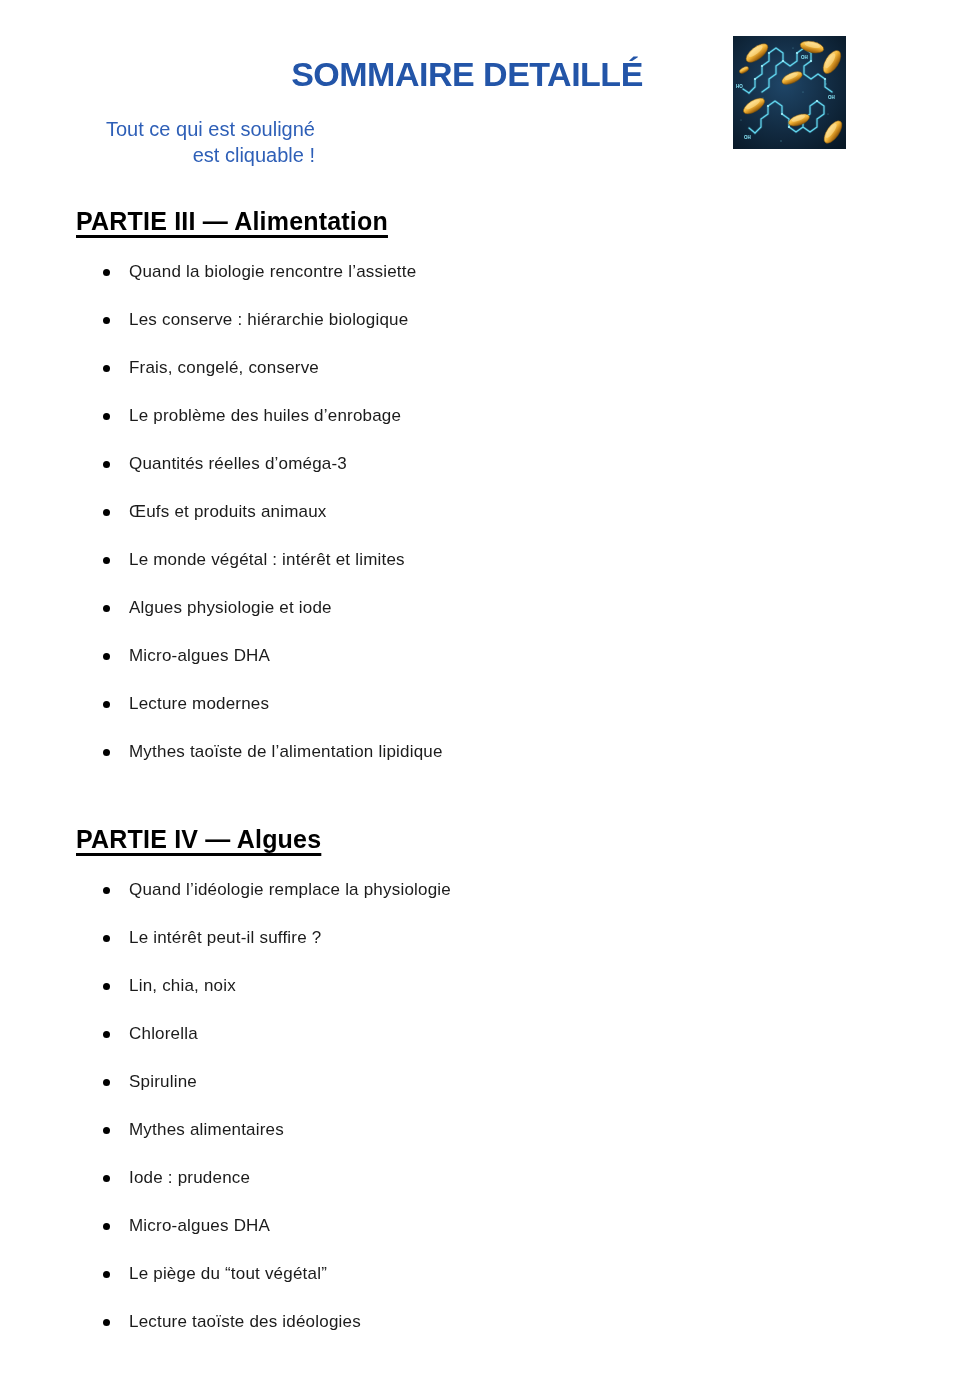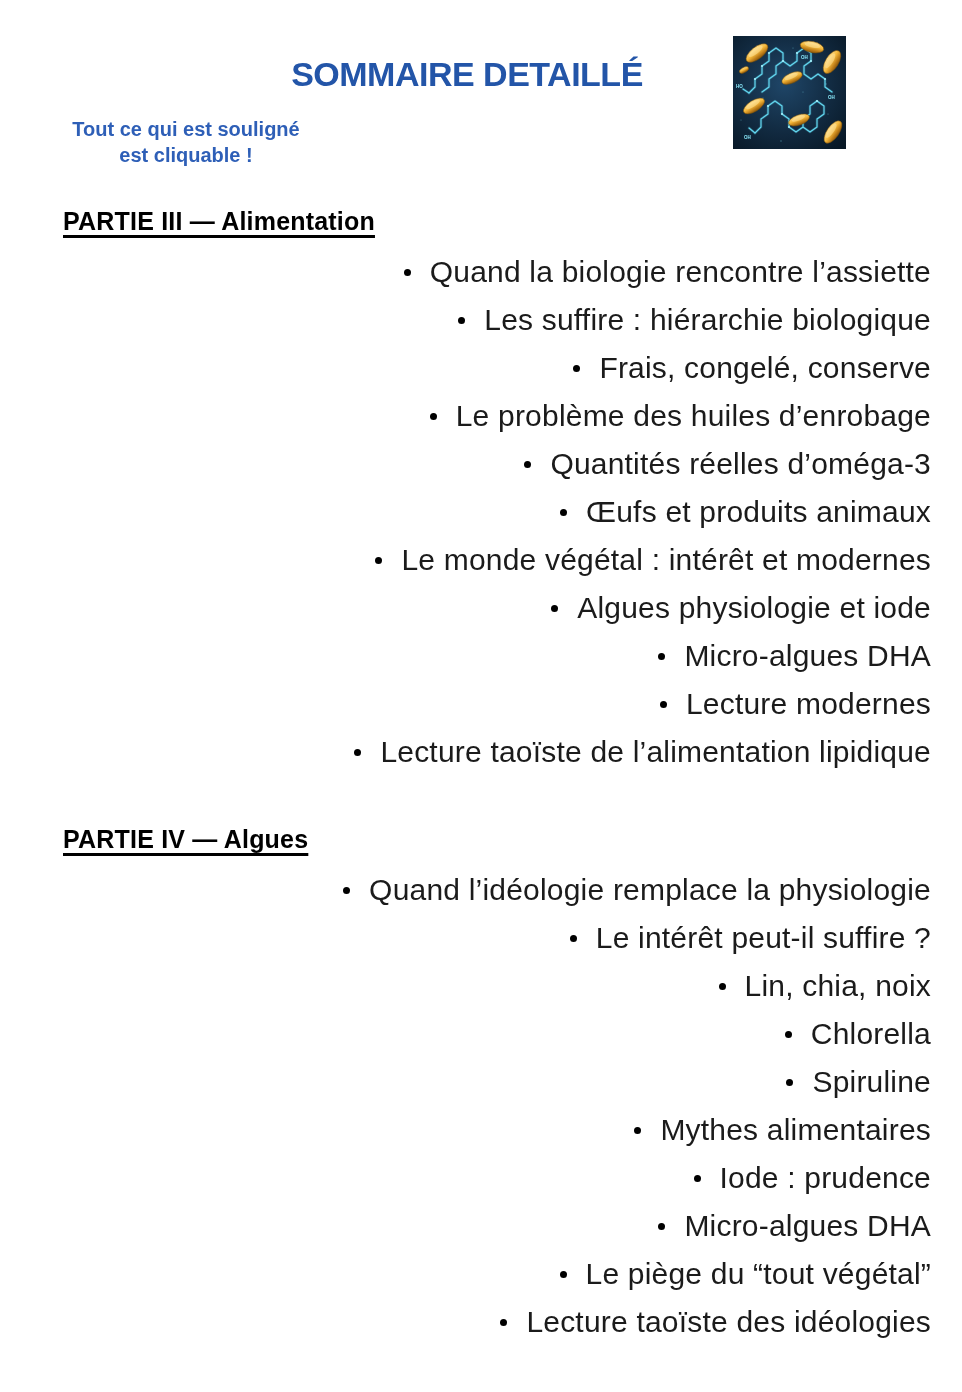--- a/index.html
+++ b/index.html
@@ -17,33 +17,33 @@
     transform:translateX(-14px);
     font-size:34px;
     line-height:40px;
     font-weight:bold;
     letter-spacing:-0.5px;
     color:var(--title-blue,#2355a8);
   }
   .note{
     margin:22px 0 0 57px;
     width:258px;
-    text-align:center;
+    text-align:right;
     font-size:20px;
     line-height:26px;
-    font-weight:bold;
+    font-weight:normal;
     color:var(--note-blue,#2e5fb7);
   }
   .illustration{
     position:absolute;
     left:733px;top:36px;
     width:113px;height:113px;
     display:block;
   }
-  .content{padding:0 31px;margin-left:32px;}
+  .content{padding:0 76px;}
   h2.section-heading{
     margin:38px 0 0 0;
     font-size:25px;
     line-height:30px;
     font-weight:bold;
     color:#000;
     letter-spacing:0.2px;
     text-decoration:underline;
     text-decoration-thickness:2.5px;
     text-underline-offset:5px;
@@ -52,24 +52,23 @@
   section.part4 h2.section-heading{margin-top:48px;}
   ul.toc-list{
     list-style:none;
     margin:12px 0 0 0;
     padding:0;
   }
   ul.toc-list li{
     display:flex;
     align-items:center;
     height:48px;
-    font-size:30px;
+    font-size:17px;
     letter-spacing:0.2px;
     color:#1b1b1b;
-    justify-content:flex-end;
   }
   .dot{
     flex:none;
     width:7px;height:7px;
     border-radius:50%;
     background:#000;
     margin-left:27px;
     margin-right:19px;
   }
   section{display:block;}
@@ -188,21 +187,21 @@
       <h2 class="section-heading">PARTIE III — Alimentation</h2>
       <ul class="toc-list">
 
           <li>
             <span class="dot"></span>
             <span class="item-text">Quand la biologie rencontre l’assiette</span>
           </li>
 
           <li>
             <span class="dot"></span>
-            <span class="item-text">Les suffire : hiérarchie biologique</span>
+            <span class="item-text">Les conserve : hiérarchie biologique</span>
           </li>
 
           <li>
             <span class="dot"></span>
             <span class="item-text">Frais, congelé, conserve</span>
           </li>
 
           <li>
             <span class="dot"></span>
             <span class="item-text">Le problème des huiles d’enrobage</span>
@@ -213,41 +212,41 @@
             <span class="item-text">Quantités réelles d’oméga-3</span>
           </li>
 
           <li>
             <span class="dot"></span>
             <span class="item-text">Œufs et produits animaux</span>
           </li>
 
           <li>
             <span class="dot"></span>
-            <span class="item-text">Le monde végétal : intérêt et modernes</span>
+            <span class="item-text">Le monde végétal : intérêt et limites</span>
           </li>
 
           <li>
             <span class="dot"></span>
             <span class="item-text">Algues physiologie et iode</span>
           </li>
 
           <li>
             <span class="dot"></span>
             <span class="item-text">Micro-algues DHA</span>
           </li>
 
           <li>
             <span class="dot"></span>
             <span class="item-text">Lecture modernes</span>
           </li>
 
           <li>
             <span class="dot"></span>
-            <span class="item-text">Lecture taoïste de l’alimentation lipidique</span>
+            <span class="item-text">Mythes taoïste de l’alimentation lipidique</span>
           </li>
         </ul>
     </section>
 
     <section class="part4">
       <h2 class="section-heading">PARTIE IV — Algues</h2>
       <ul class="toc-list">
 
           <li>
             <span class="dot"></span>

